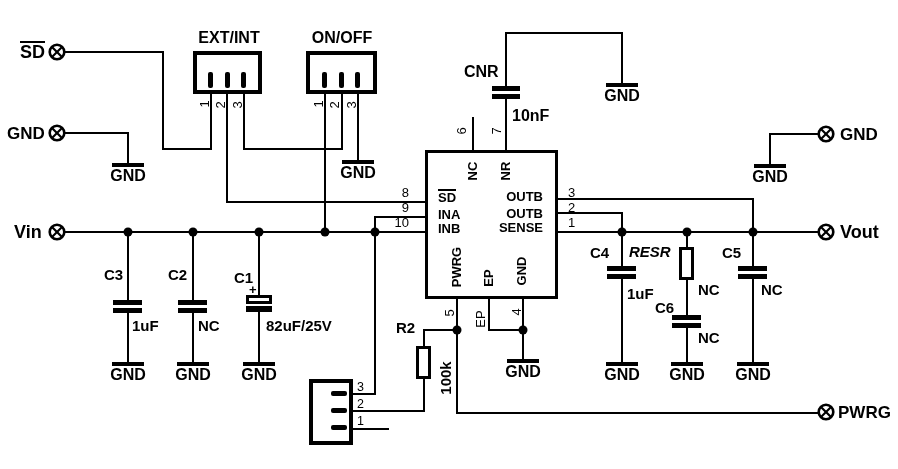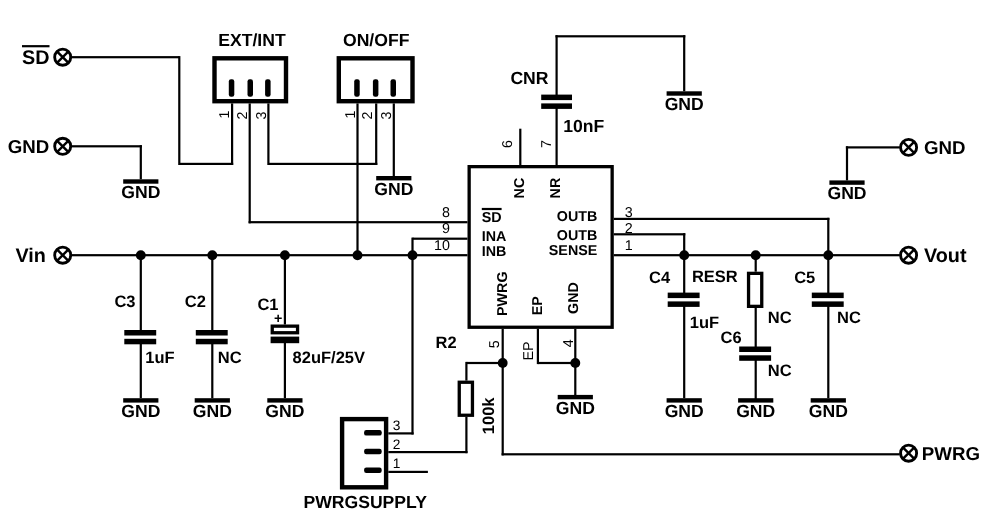--- a/index.html
+++ b/index.html
@@ -200,21 +200,20 @@
   <div class="t f13 rot" style="left:334px;top:105px;">2</div>
   <div class="t f13 rot" style="left:351px;top:105px;">3</div>
 
   <div class="cbox" style="left:309px;top:379px;width:44px;height:66px;"></div>
   <div class="tick" style="left:331px;top:391px;width:16px;height:5px;"></div>
   <div class="tick" style="left:331px;top:408px;width:16px;height:5px;"></div>
   <div class="tick" style="left:331px;top:425px;width:16px;height:5px;"></div>
   <div class="t f12" style="left:357px;top:380px;">3</div>
   <div class="t f12" style="left:357px;top:397px;">2</div>
   <div class="t f12" style="left:357px;top:414px;">1</div>
-  <div class="t b f16 ctr" style="left:332px;top:449px;">PWRGSUPPLY</div>
 
   <div class="icbox" style="left:425px;top:150px;width:133px;height:149px;"></div>
 
   <div class="t b f13 rot" style="left:472px;top:171px;">NC</div>
   <div class="t b f13 rot" style="left:505px;top:171px;">NR</div>
   <div class="t f13 rot" style="left:461px;top:131px;">6</div>
   <div class="t f13 rot" style="left:496px;top:131px;">7</div>
 
   <div class="t b f13" style="left:438px;top:189px;"><span class="ovl">SD</span></div>
   <div class="t b f13" style="left:438px;top:207px;">INA</div>
@@ -253,30 +252,30 @@
   <div class="bar" style="left:178px;top:300px;width:29px;height:5px;"></div>
   <div class="bar" style="left:178px;top:308px;width:29px;height:5px;"></div>
   <div class="t b f15" style="left:198px;top:317px;">NC</div>
 
   <div class="t b f15" style="left:234px;top:269px;">C1</div>
   <div class="t b f13" style="left:249px;top:282px;">+</div>
   <div class="c1top" style="left:246px;top:295px;width:26px;height:9px;"></div>
   <div class="bar" style="left:246px;top:306px;width:26px;height:6px;"></div>
   <div class="t b f15" style="left:266px;top:317px;">82uF/25V</div>
 
-  <div class="t b f15" style="left:396px;top:303px;">R2</div>
+  <div class="t b f15" style="left:396px;top:319px;">R2</div>
   <div class="rbody" style="left:416px;top:346px;width:15px;height:33px;"></div>
   <div class="t b f15 rot" style="left:445px;top:378px;">100k</div>
 
   <div class="t b f15" style="left:590px;top:244px;">C4</div>
   <div class="bar" style="left:607px;top:266px;width:29px;height:5px;"></div>
   <div class="bar" style="left:607px;top:274px;width:29px;height:5px;"></div>
   <div class="t b f15" style="left:627px;top:285px;">1uF</div>
 
-  <div class="t b f15" style="left:629px;top:243px;">RESR</div>
+  <div class="t b f15" style="left:629px;top:243px;font-style:italic;">RESR</div>
   <div class="rbody" style="left:679px;top:247px;width:15px;height:33px;"></div>
   <div class="t b f15" style="left:698px;top:281px;">NC</div>
 
   <div class="t b f15" style="left:655px;top:299px;">C6</div>
   <div class="bar" style="left:672px;top:315px;width:29px;height:5px;"></div>
   <div class="bar" style="left:672px;top:323px;width:29px;height:5px;"></div>
   <div class="t b f15" style="left:698px;top:329px;">NC</div>
 
   <div class="t b f15" style="left:722px;top:244px;">C5</div>
   <div class="bar" style="left:738px;top:266px;width:29px;height:5px;"></div>

